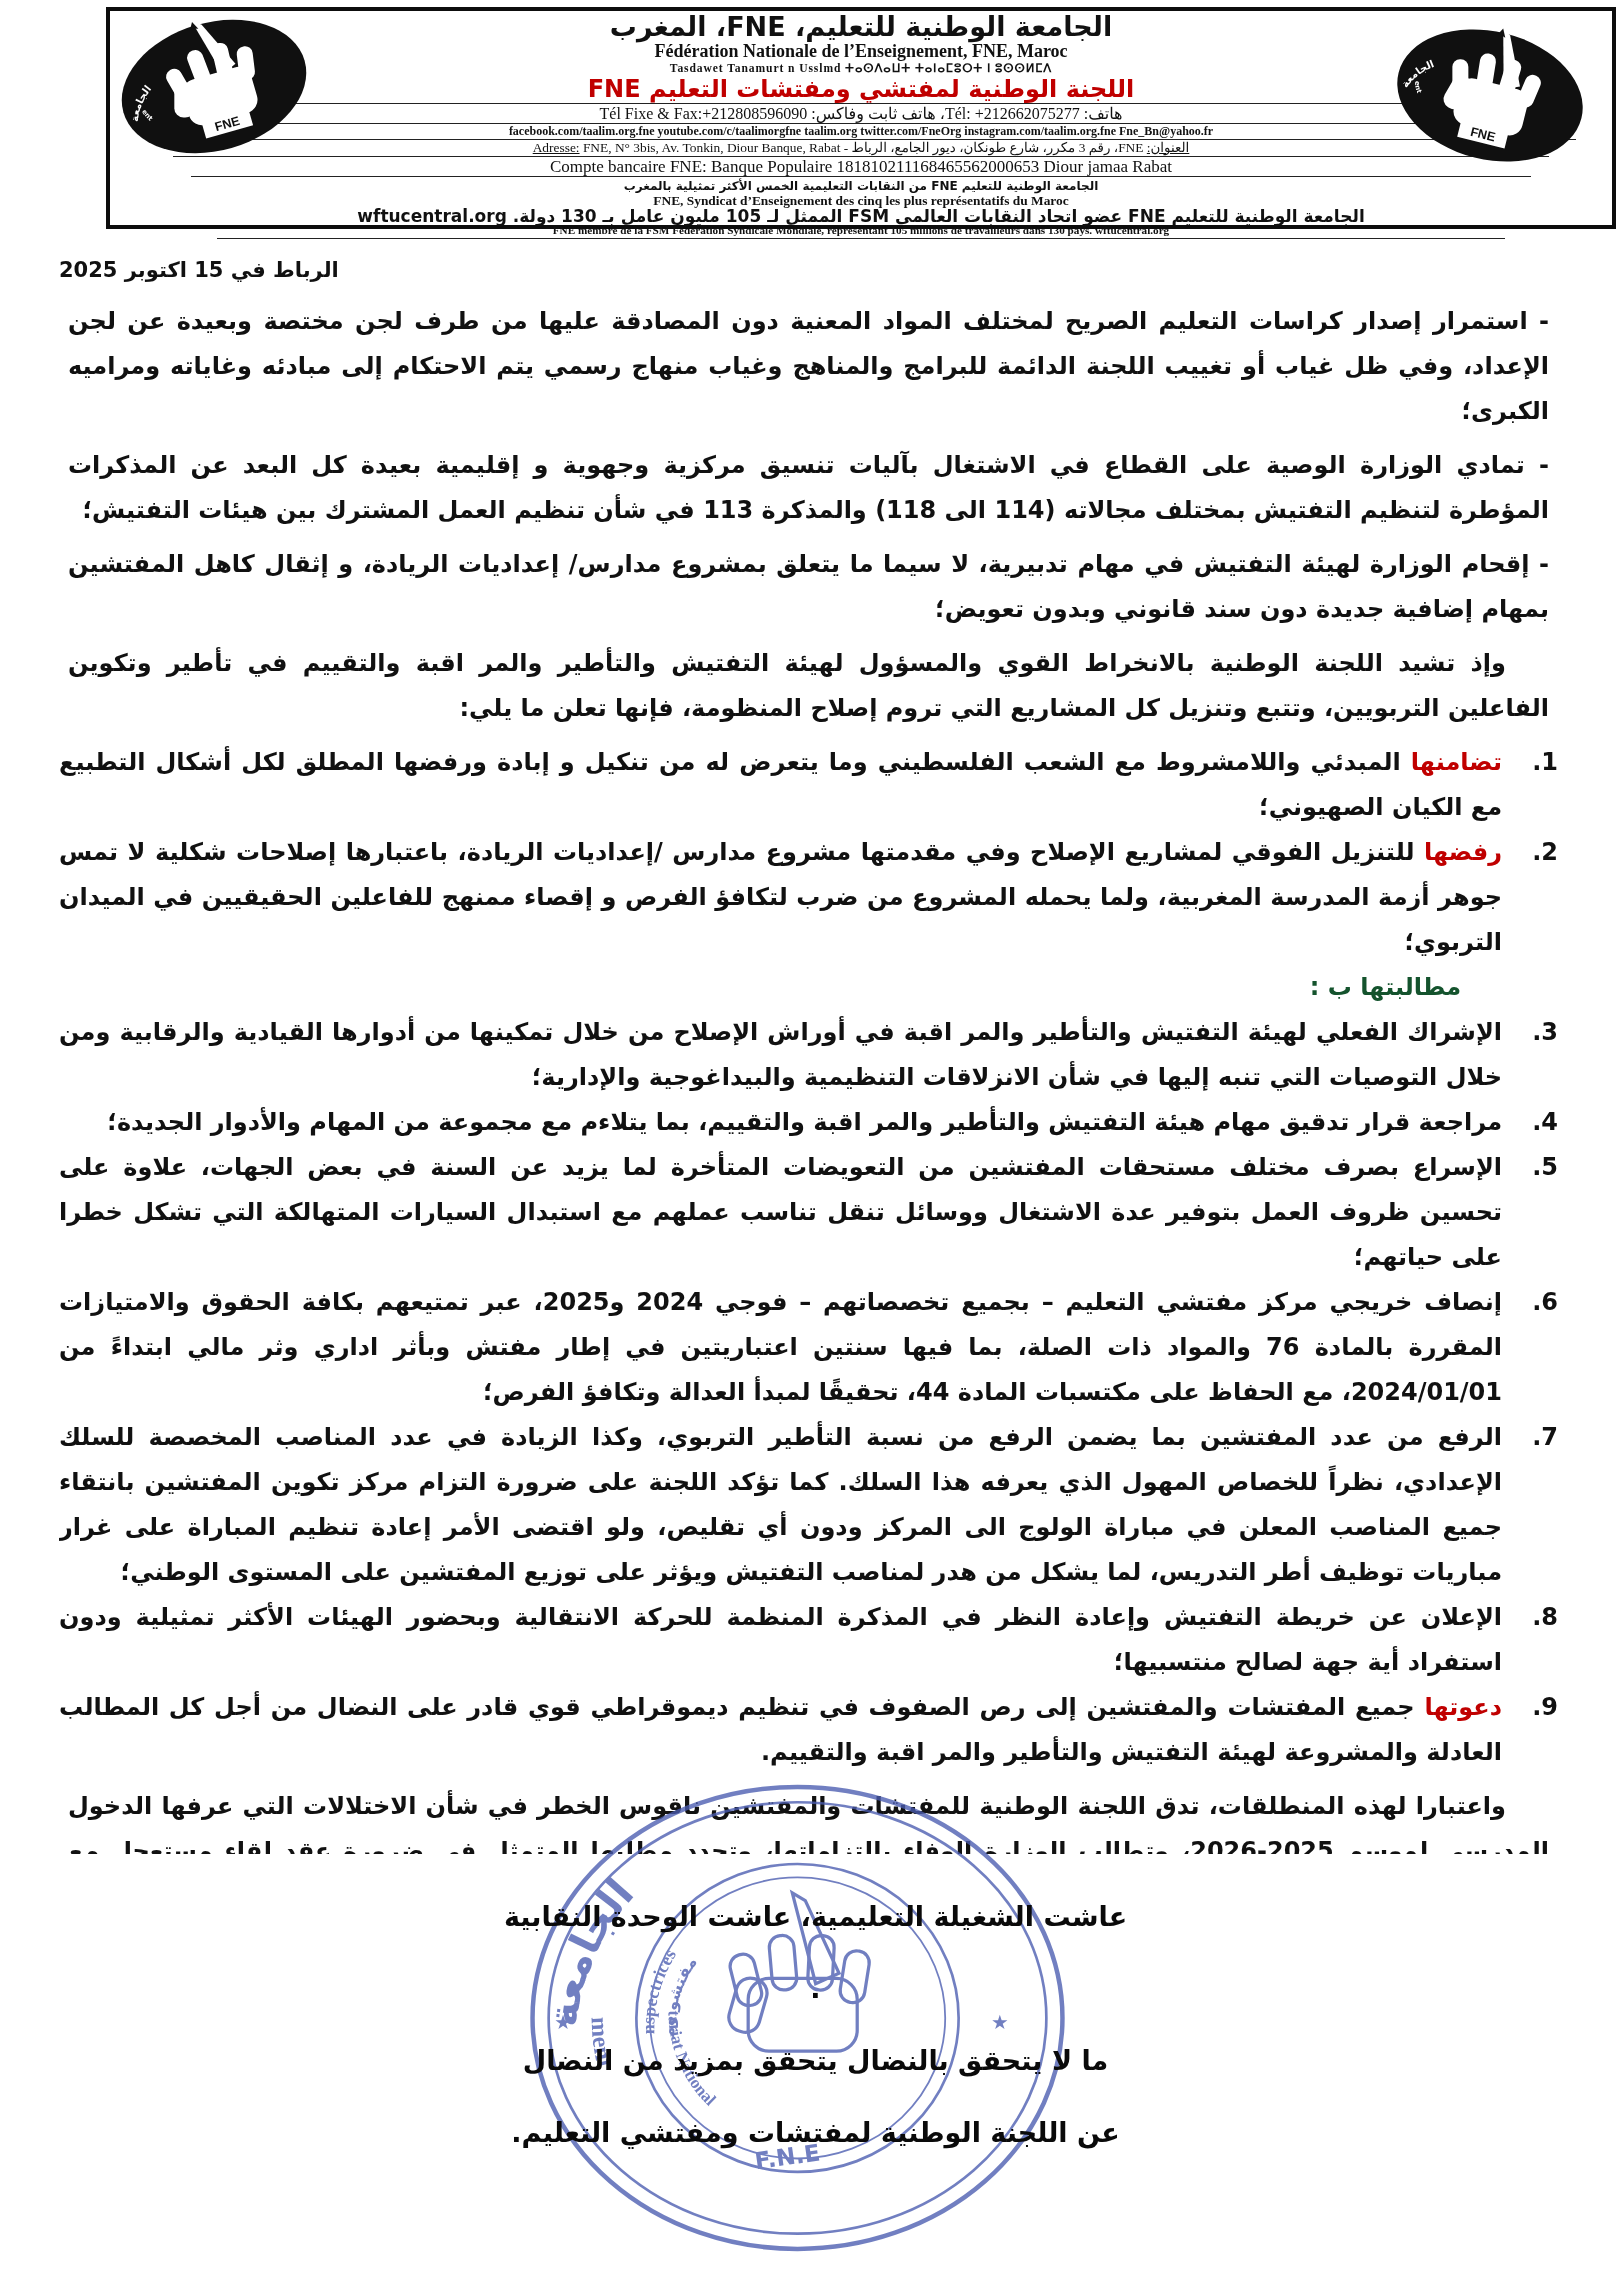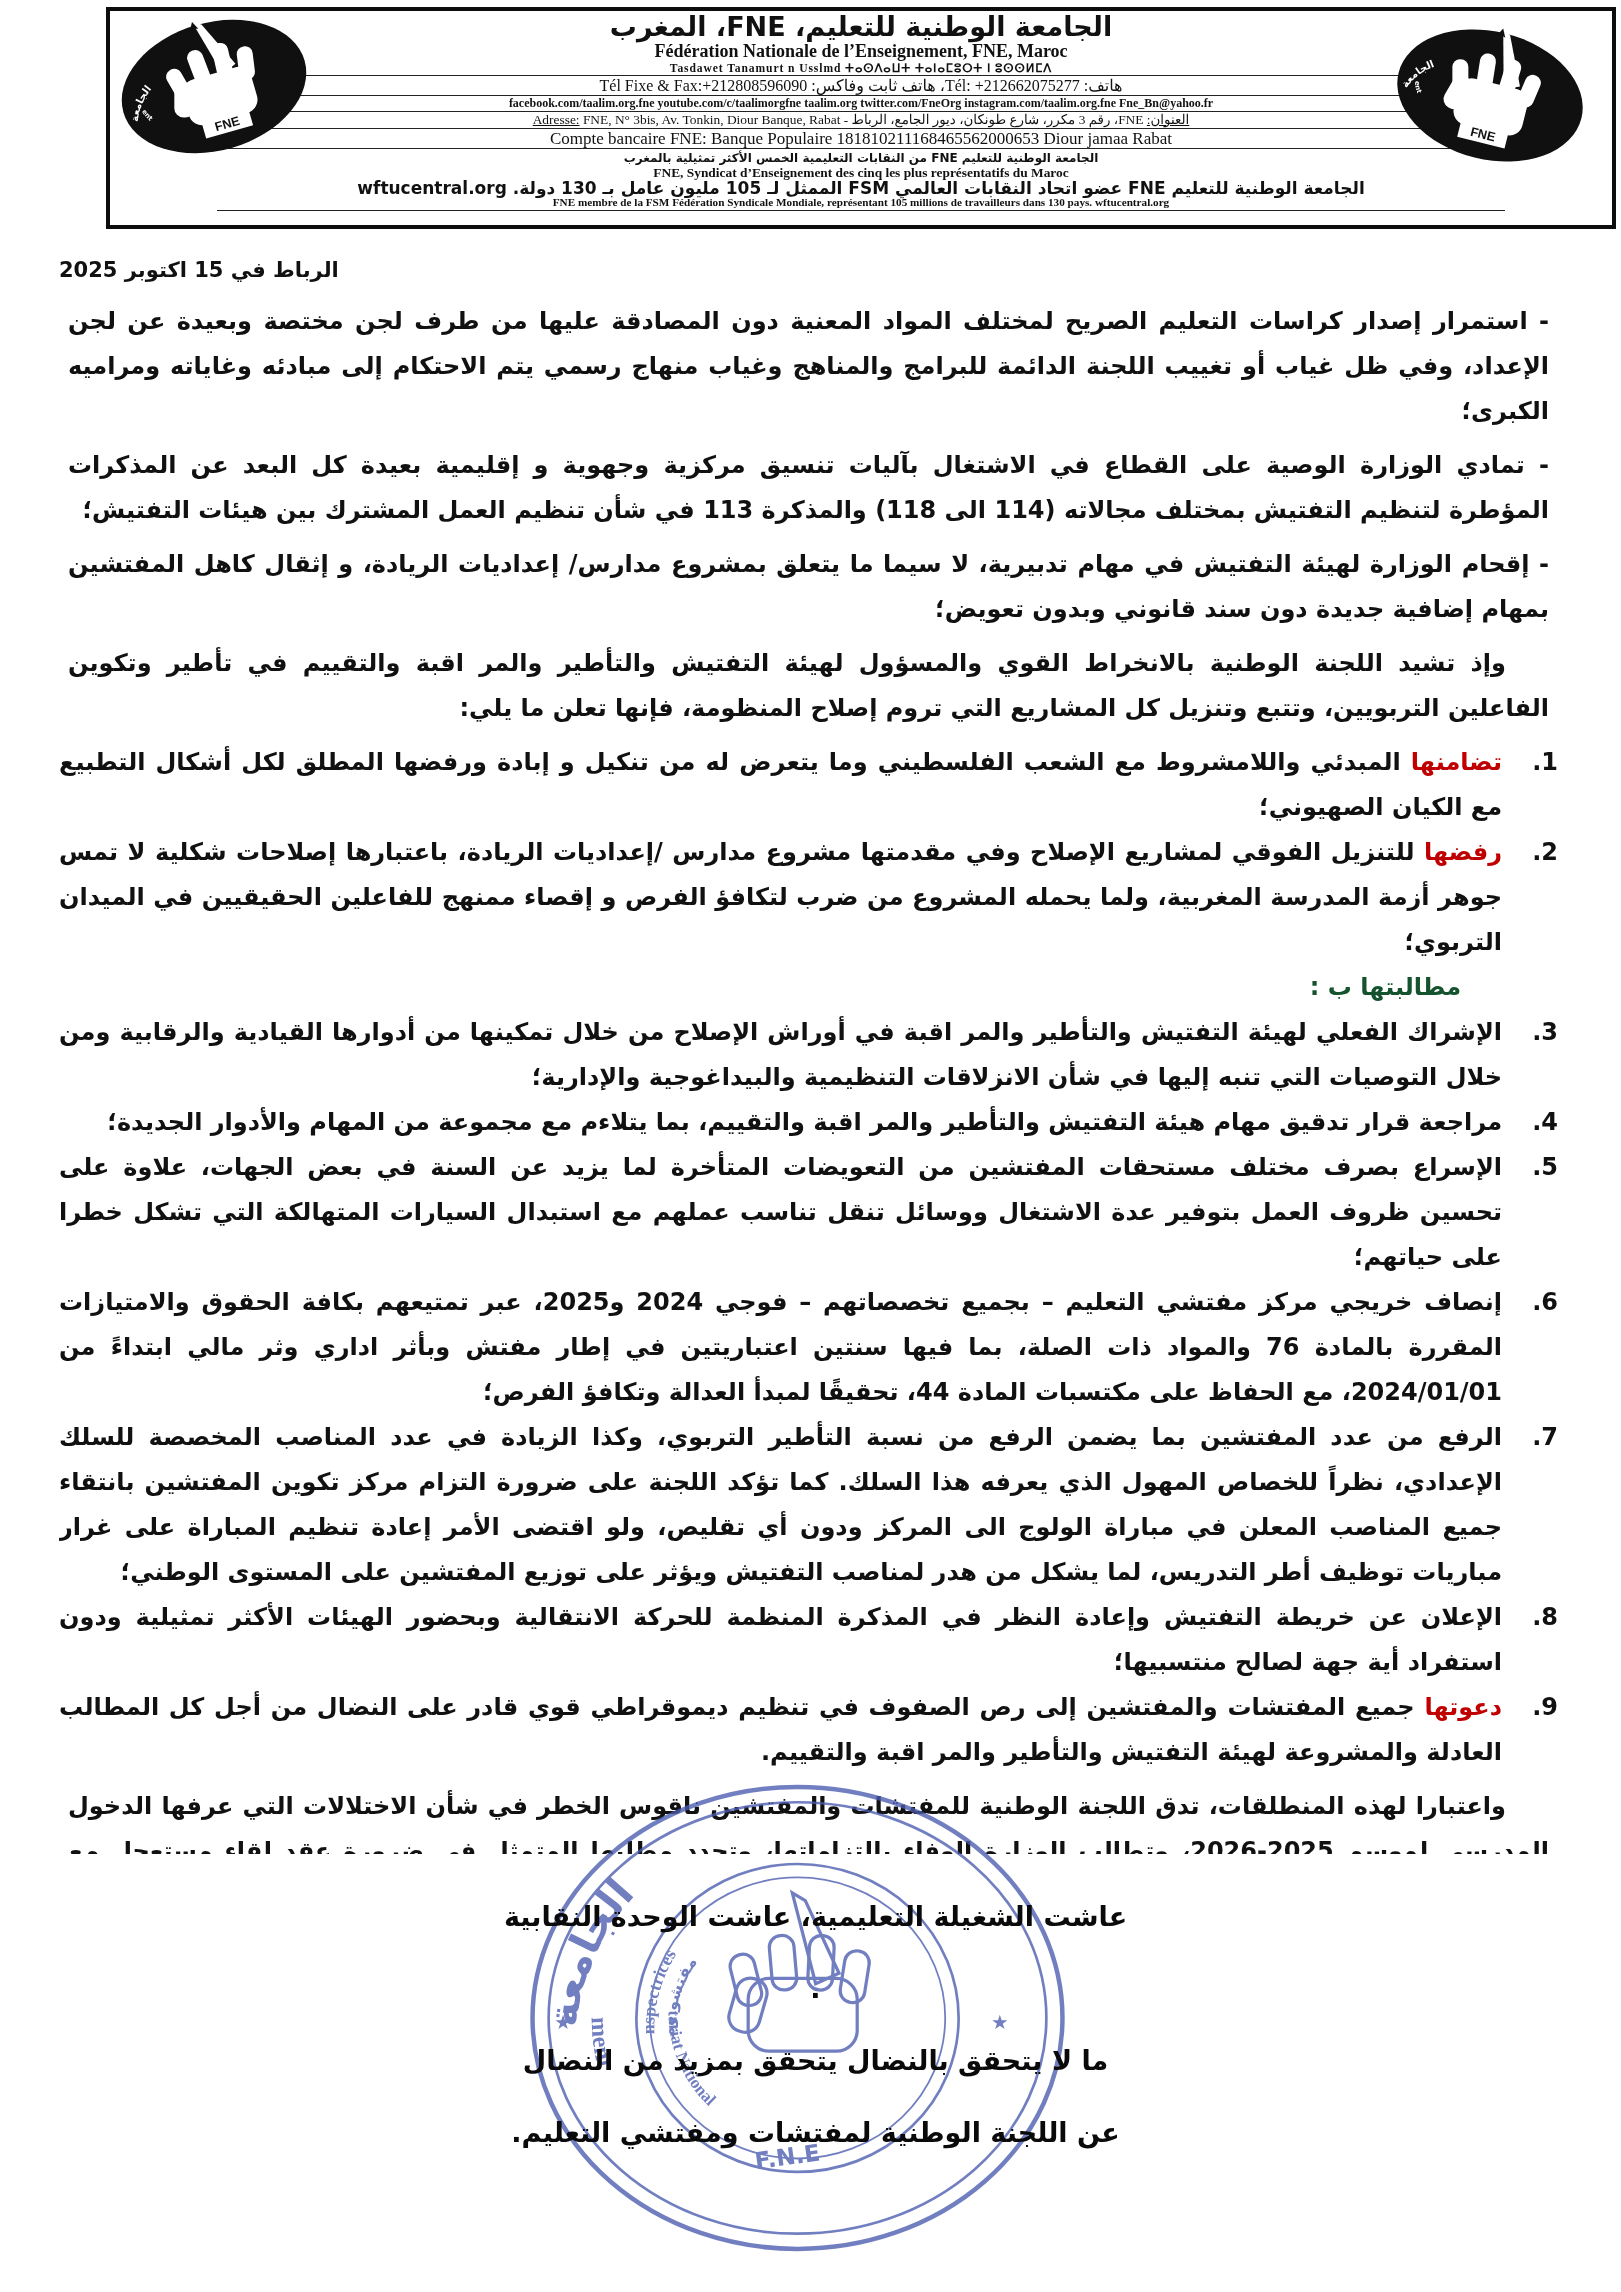--- a/index.html
+++ b/index.html
@@ -97,20 +97,21 @@
           <rect x="-48" y="-8" width="24" height="42" rx="11" fill="#fff" transform="rotate(16)"></rect>
           <rect x="-26" y="32" width="58" height="22" fill="#fff"></rect>
           <text x="3" y="49" font-size="15" font-weight="bold" fill="#101010" text-anchor="middle" font-family="Liberation Sans, sans-serif">FNE</text>
         </g>
       </g>
     </svg>
 
     <div class="h-ar">الجامعة الوطنية للتعليم، FNE، المغرب</div>
     <div class="h-fr">Fédération Nationale de l’Enseignement, FNE, Maroc</div>
     <div class="h-tif">Tasdawet Tanamurt n Usslmd ⵜⴰⵙⴷⴰⵡⵜ ⵜⴰⵏⴰⵎⵓⵔⵜ ⵏ ⵓⵙⵙⵍⵎⴷ</div>
+    <div class="h-red">اللجنة الوطنية لمفتشي ومفتشات التعليم FNE</div>
     <div class="h-tel">هاتف: Tél: +212662075277، هاتف ثابت وفاكس: Tél Fixe &amp; Fax:+212808596090</div>
     <div class="h-fb">facebook.com/taalim.org.fne youtube.com/c/taalimorgfne taalim.org twitter.com/FneOrg instagram.com/taalim.org.fne Fne_Bn@yahoo.fr</div>
     <div class="h-adr"><span class="u">العنوان:</span><span> FNE، رقم 3 مكرر، شارع طونكان، ديور الجامع، الرباط - </span><span class="u">Adresse:</span><span> FNE, N° 3bis, Av. Tonkin, Diour Banque, Rabat</span></div>
     <div class="h-cpt">Compte bancaire FNE: Banque Populaire 181810211168465562000653 Diour jamaa Rabat</div>
     <div class="h-a1">الجامعة الوطنية للتعليم FNE من النقابات التعليمية الخمس الأكثر تمثيلية بالمغرب</div>
     <div class="h-f1">FNE, Syndicat d’Enseignement des cinq les plus représentatifs du Maroc</div>
     <div class="h-a2">الجامعة الوطنية للتعليم FNE عضو اتحاد النقابات العالمي FSM الممثل لـ 105 مليون عامل بـ 130 دولة. wftucentral.org</div>
     <div class="h-f2">FNE membre de la FSM Fédération Syndicale Mondiale, représentant 105 millions de travailleurs dans 130 pays. wftucentral.org</div>
   </div>
 

